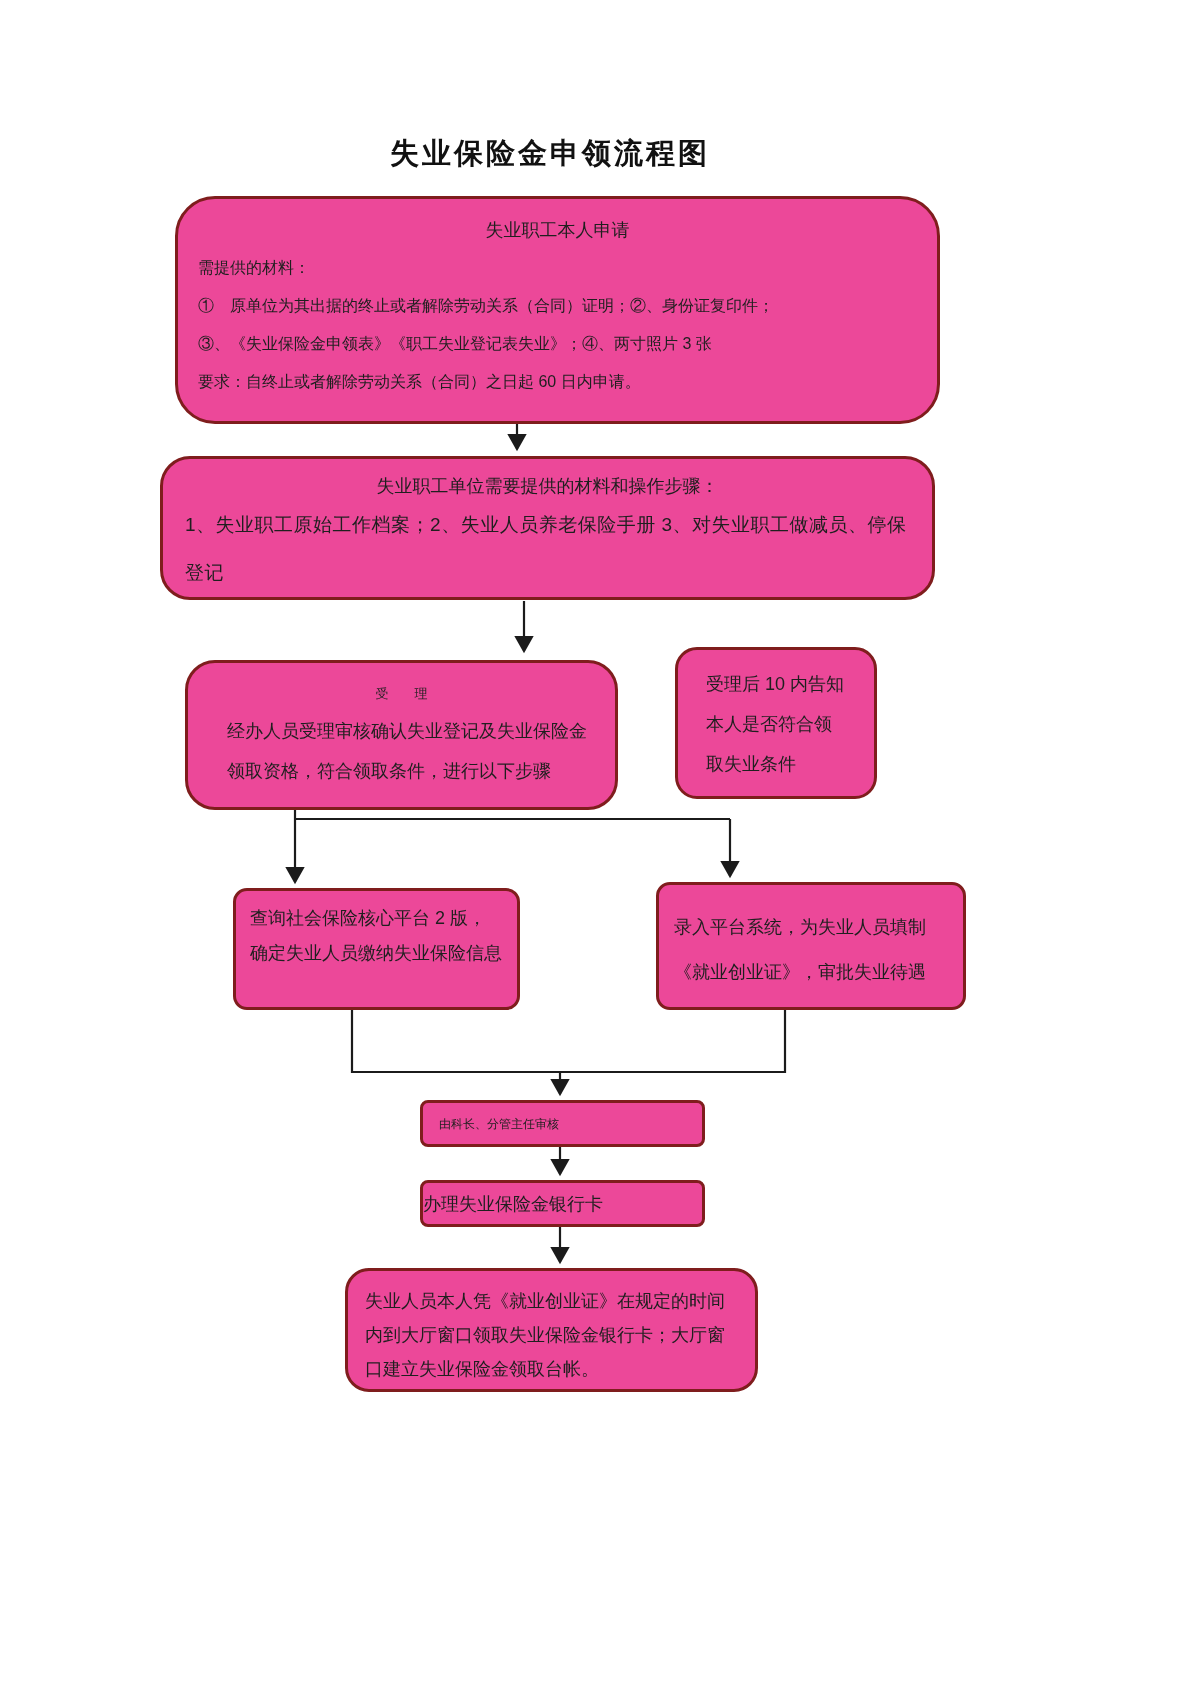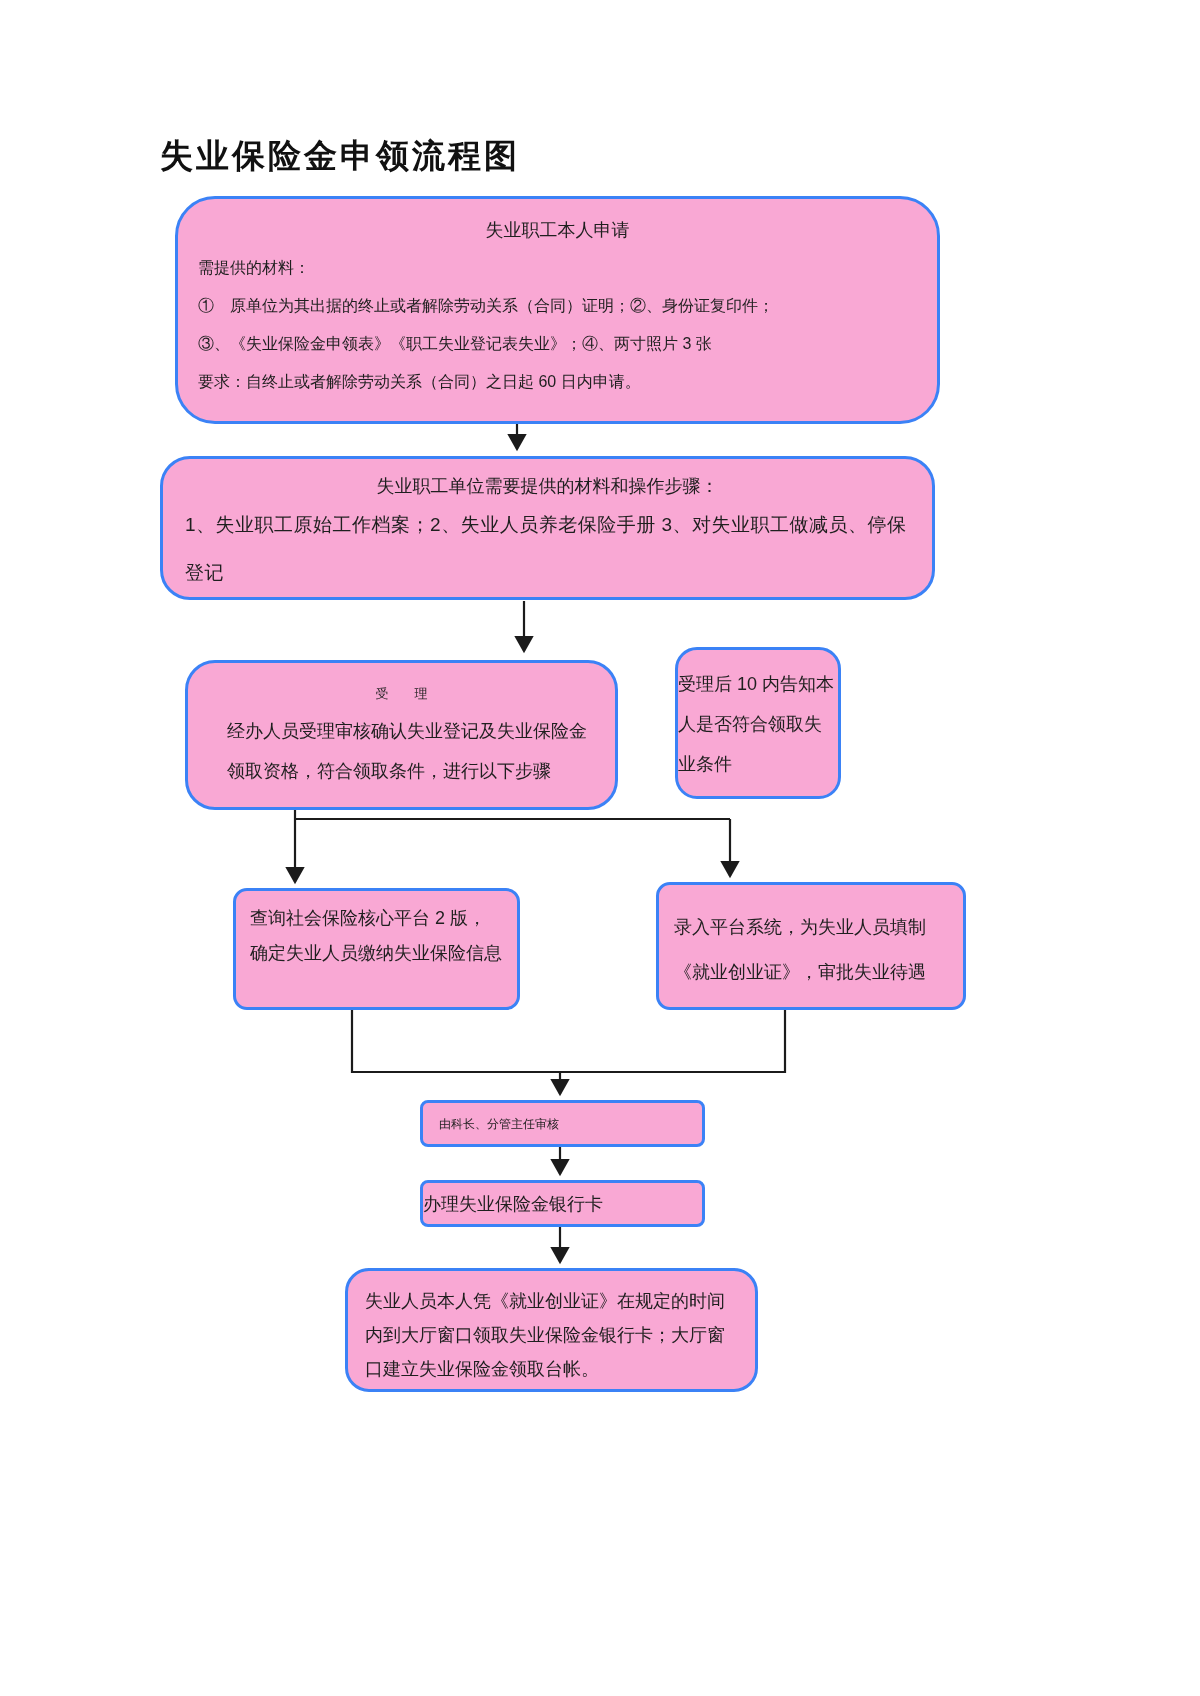--- a/index.html
+++ b/index.html
@@ -7,45 +7,45 @@
   .page {
     position:relative;
     width:1200px; height:1696px;
     background:#ffffff;
     font-family:"Liberation Sans", sans-serif;
     color:#1f1f1f;
     overflow:hidden;
   }
   .title {
     position:absolute; left:160px; top:134px; width:780px;
-    font-size:33px; font-weight:bold;
+    text-align:center; font-size:29px; font-weight:bold;
     letter-spacing:3px; color:#111111;
   }
   .connectors { position:absolute; left:0; top:0; pointer-events:none; }
   .ln { stroke:#1b1b1b; stroke-width:2.2; fill:none; }
   .arr { marker-end:url(#arrhead); }
   .box {
-    position:absolute; border:3px solid #3b82f6;
-    background:#f9a8d4; color:#1f1f1f;
+    position:absolute; border:3px solid #7f1d1d;
+    background:#ec4899; color:#1f1f1f;
   }
   .heading { text-align:center; }
 
   .b-applicant { left:175px; top:196px; width:765px; height:228px; border-radius:40px; padding:12px 20px 0; }
   .b-applicant .heading { font-size:18px; line-height:38px; }
   .b-applicant .line { font-size:16px; line-height:38px; white-space:nowrap; }
 
   .b-employer { left:160px; top:456px; width:775px; height:144px; border-radius:30px; padding:12px 22px 0; }
   .b-employer .heading { font-size:18px; line-height:30px; }
   .b-employer .body { font-size:19px; line-height:48px; letter-spacing:0.5px; }
 
   .b-acceptance { left:185px; top:660px; width:433px; height:150px; border-radius:30px; padding:14px 20px 0; }
   .b-acceptance .heading { font-size:13px; line-height:34px; }
   .b-acceptance .body { font-size:18px; line-height:40px;margin-left:19px; }
 
-  .b-notify { left:675px; top:647px; width:166px; height:152px; border-radius:22px; padding:14px 0 0; font-size:18px; line-height:40px; }
+  .b-notify { left:675px; top:647px; width:202px; height:152px; border-radius:22px; padding:14px 28px 0; font-size:18px; line-height:40px; }
 
   .b-query { left:233px; top:888px; width:287px; height:122px; border-radius:14px; padding:10px 14px 0; font-size:18px; line-height:35px; }
 
   .b-entry { left:625px; top:882px; width:310px; height:128px; border-radius:14px; padding:20px 15px 0; font-size:18px; line-height:45px;margin-left:31px; }
 
   .b-review { left:420px; top:1100px; width:285px; height:47px; border-radius:8px; padding-left:16px; font-size:12px; line-height:42px; }
 
   .b-bankcard { left:420px; top:1180px; width:285px; height:47px; border-radius:8px; padding-left:0; font-size:18px; line-height:42px; }
 
   .b-final { left:345px; top:1268px; width:413px; height:124px; border-radius:24px; padding:13px 17px 0; font-size:18px; line-height:34px; }

